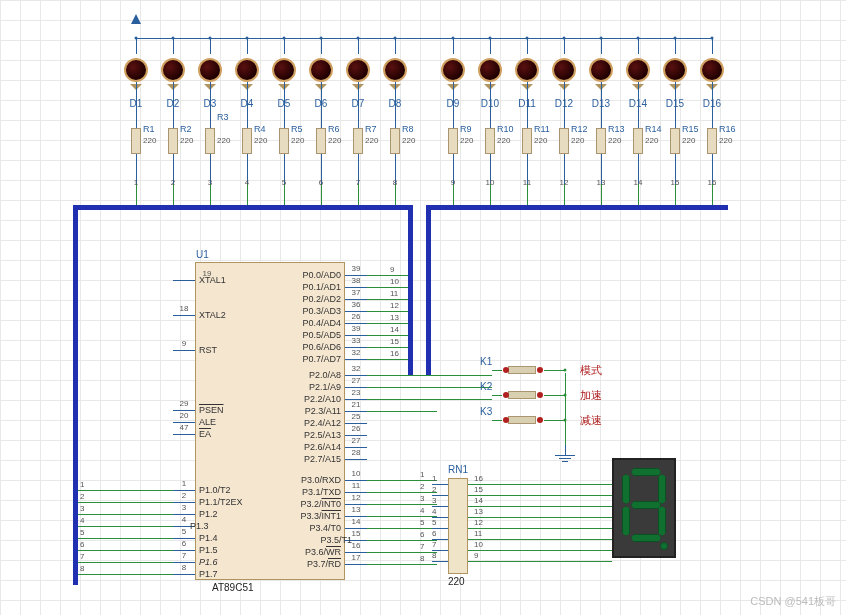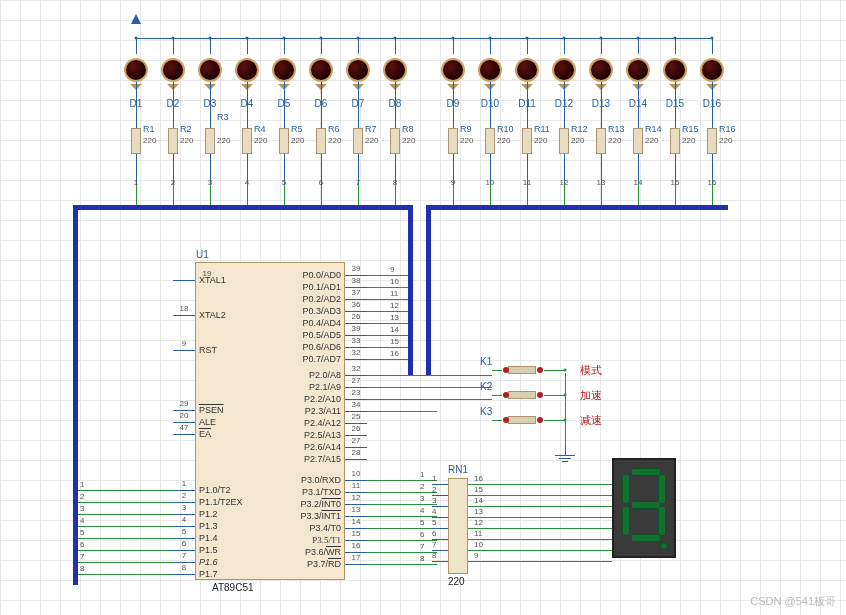--- a/index.html
+++ b/index.html
@@ -310,21 +310,21 @@
       <div class="pin-lbl " style="left:199px;top:497px;">P1.1/T2EX</div>
       <div class="wire wire-h" style="left:78px;top:502px;width:95px;"></div>
      <div class="pin-num" style="left:80px;top:492px;">2</div>
       <div class="wire wire-h" style="left:173px;top:514px;width:22px;background:#2a5f9e;"></div>
       <div class="pin-num" style="left:175px;top:503px;width:18px;">3</div>
       <div class="pin-lbl " style="left:199px;top:509px;">P1.2</div>
       <div class="wire wire-h" style="left:78px;top:514px;width:95px;"></div>
      <div class="pin-num" style="left:80px;top:504px;">3</div>
       <div class="wire wire-h" style="left:173px;top:526px;width:22px;background:#2a5f9e;"></div>
       <div class="pin-num" style="left:175px;top:515px;width:18px;">4</div>
-      <div class="pin-lbl " style="left:199px;top:521px;">P1.3</div>
+      <div class="pin-lbl " style="left:190px;top:521px;">P1.3</div>
       <div class="wire wire-h" style="left:78px;top:526px;width:95px;"></div>
      <div class="pin-num" style="left:80px;top:516px;">4</div>
       <div class="wire wire-h" style="left:173px;top:538px;width:22px;background:#2a5f9e;"></div>
       <div class="pin-num" style="left:175px;top:527px;width:18px;">5</div>
       <div class="pin-lbl " style="left:199px;top:533px;">P1.4</div>
       <div class="wire wire-h" style="left:78px;top:538px;width:95px;"></div>
      <div class="pin-num" style="left:80px;top:528px;">5</div>
       <div class="wire wire-h" style="left:173px;top:550px;width:22px;background:#2a5f9e;"></div>
       <div class="pin-num" style="left:175px;top:539px;width:18px;">6</div>
       <div class="pin-lbl " style="left:199px;top:545px;">P1.5</div>
@@ -387,21 +387,21 @@
       <div class="wire wire-h" style="left:345px;top:375px;width:22px;background:#2a5f9e;"></div>
       <div class="pin-num" style="left:347px;top:364px;width:18px;">32</div>
       <div class="pin-lbl r" style="left:275px;top:370px;width:66px;">P2.0/A8</div>
       <div class="wire wire-h" style="left:345px;top:387px;width:22px;background:#2a5f9e;"></div>
       <div class="pin-num" style="left:347px;top:376px;width:18px;">27</div>
       <div class="pin-lbl r" style="left:275px;top:382px;width:66px;">P2.1/A9</div>
       <div class="wire wire-h" style="left:345px;top:399px;width:22px;background:#2a5f9e;"></div>
       <div class="pin-num" style="left:347px;top:388px;width:18px;">23</div>
       <div class="pin-lbl r" style="left:275px;top:394px;width:66px;">P2.2/A10</div>
       <div class="wire wire-h" style="left:345px;top:411px;width:22px;background:#2a5f9e;"></div>
-      <div class="pin-num" style="left:347px;top:400px;width:18px;">34</div>
+      <div class="pin-num" style="left:347px;top:400px;width:18px;">21</div>
       <div class="pin-lbl r" style="left:275px;top:406px;width:66px;">P2.3/A11</div>
       <div class="wire wire-h" style="left:345px;top:423px;width:22px;background:#2a5f9e;"></div>
       <div class="pin-num" style="left:347px;top:412px;width:18px;">25</div>
       <div class="pin-lbl r" style="left:275px;top:418px;width:66px;">P2.4/A12</div>
       <div class="wire wire-h" style="left:345px;top:435px;width:22px;background:#2a5f9e;"></div>
       <div class="pin-num" style="left:347px;top:424px;width:18px;">26</div>
       <div class="pin-lbl r" style="left:275px;top:430px;width:66px;">P2.5/A13</div>
       <div class="wire wire-h" style="left:345px;top:447px;width:22px;background:#2a5f9e;"></div>
       <div class="pin-num" style="left:347px;top:436px;width:18px;">27</div>
       <div class="pin-lbl r" style="left:275px;top:442px;width:66px;">P2.6/A14</div>
@@ -434,21 +434,21 @@
       <div class="pin-lbl r" style="left:275px;top:511px;width:66px;"><span>P3.3/</span><span class="overline">INT1</span></div>
       <div class="wire wire-h" style="left:367px;top:516px;width:70px;"></div>
     <div class="pin-num" style="left:420px;top:506px;">4</div>
       <div class="wire wire-h" style="left:345px;top:528px;width:22px;background:#2a5f9e;"></div>
       <div class="pin-num" style="left:347px;top:517px;width:18px;">14</div>
       <div class="pin-lbl r" style="left:275px;top:523px;width:66px;">P3.4/T0</div>
       <div class="wire wire-h" style="left:367px;top:528px;width:70px;"></div>
     <div class="pin-num" style="left:420px;top:518px;">5</div>
       <div class="wire wire-h" style="left:345px;top:540px;width:22px;background:#2a5f9e;"></div>
       <div class="pin-num" style="left:347px;top:529px;width:18px;">15</div>
-      <div class="pin-lbl r" style="left:275px;top:535px;width:66px;font-family:Liberation Serif, serif;">P3.5/T1</div>
+      <div class="pin-lbl r" style="left:286px;top:535px;width:66px;">P3.5/T1</div>
       <div class="wire wire-h" style="left:367px;top:540px;width:70px;"></div>
     <div class="pin-num" style="left:420px;top:530px;">6</div>
       <div class="wire wire-h" style="left:345px;top:552px;width:22px;background:#2a5f9e;"></div>
       <div class="pin-num" style="left:347px;top:541px;width:18px;">16</div>
       <div class="pin-lbl r" style="left:275px;top:547px;width:66px;"><span>P3.6/</span><span class="overline">WR</span></div>
       <div class="wire wire-h" style="left:367px;top:552px;width:70px;"></div>
     <div class="pin-num" style="left:420px;top:542px;">7</div>
       <div class="wire wire-h" style="left:345px;top:564px;width:22px;background:#2a5f9e;"></div>
       <div class="pin-num" style="left:347px;top:553px;width:18px;">17</div>
       <div class="pin-lbl r" style="left:275px;top:559px;width:66px;"><span>P3.7/</span><span class="overline">RD</span></div>

